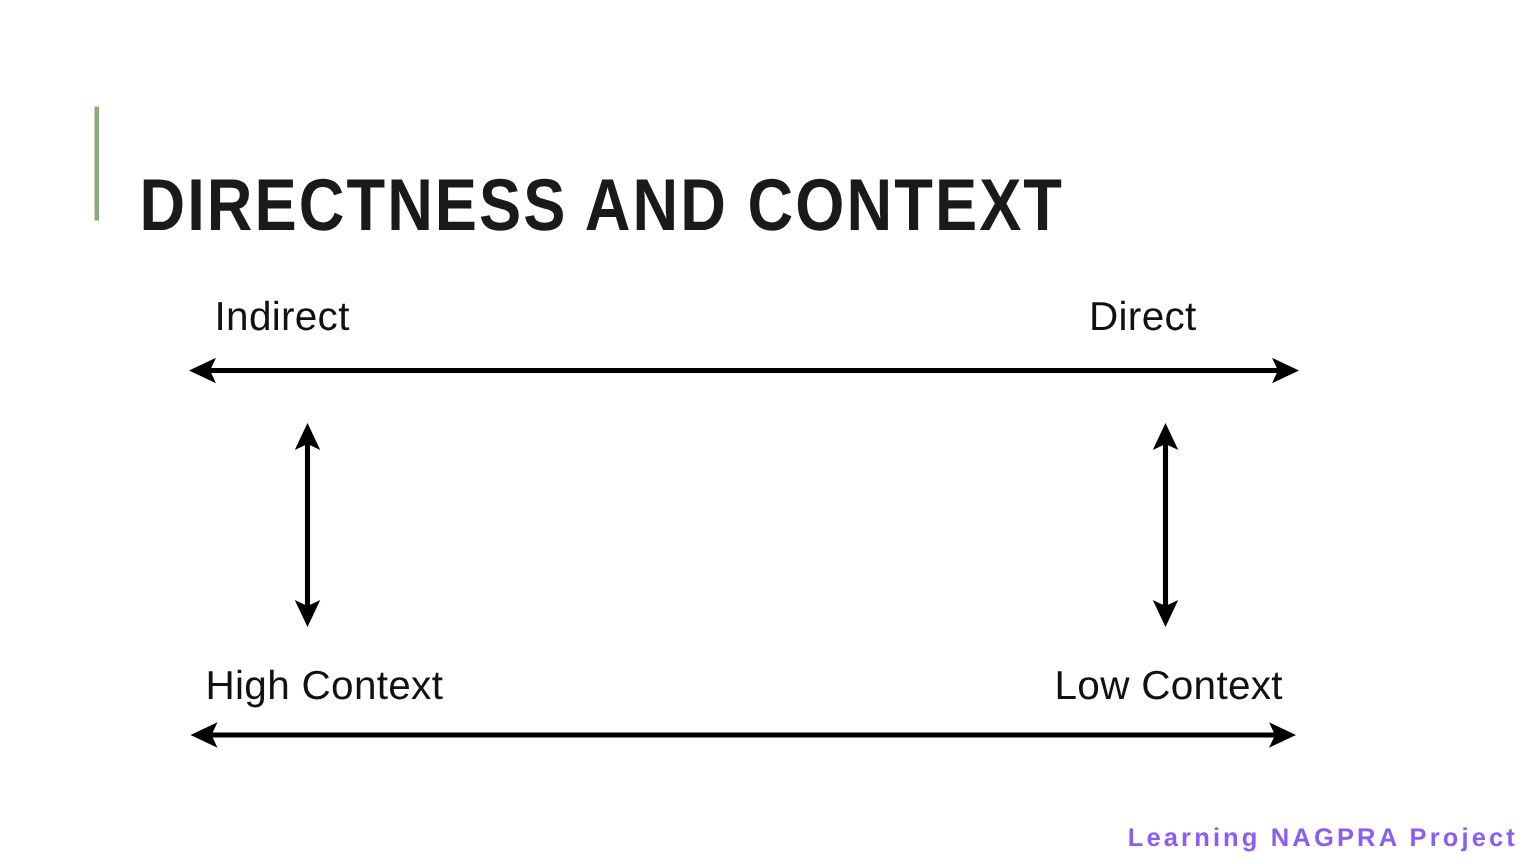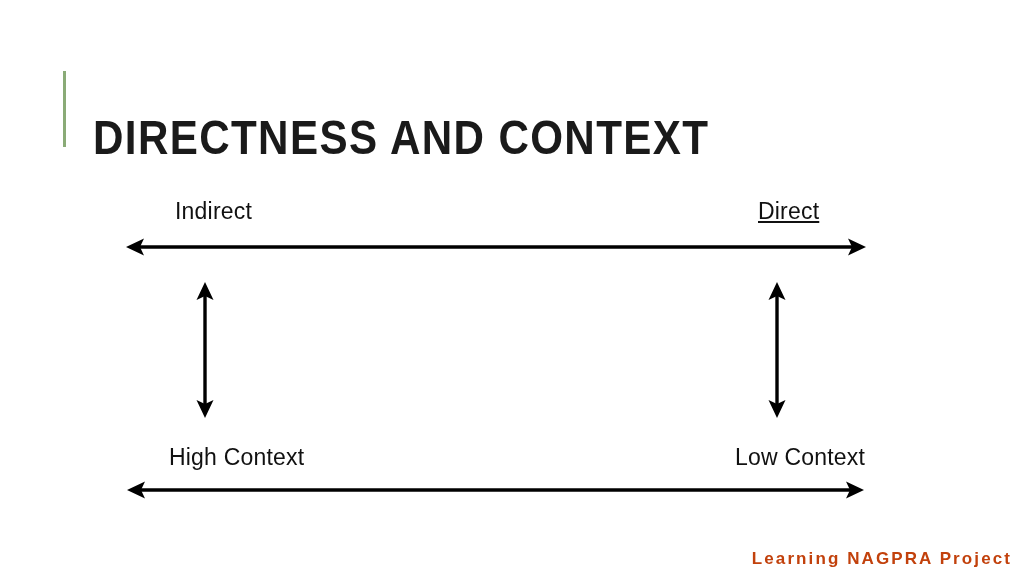--- a/index.html
+++ b/index.html
@@ -43,30 +43,29 @@
     color: #1a1a1a;
     white-space: nowrap;
     transform: scaleX(0.86);
     transform-origin: left center;
   }
 
   
   .axis-label {
     position: absolute;
     font-family: "Liberation Sans", sans-serif;
-    font-size: 23px;
+    font-size: 27px;
     font-weight: 400;
     line-height: 30px;
     color: #111111;
     white-space: nowrap;
     letter-spacing: 0.2px;
-    margin-left: 32px;
   }
   #label-indirect     { left: 143px; top: 196px; }
-  #label-direct       { left: 726px; top: 196px; text-decoration: underline; }
+  #label-direct       { left: 726px; top: 196px; }
   #label-high-context { left: 137px; top: 442px; }
   #label-low-context  { left: 703px; top: 442px; }
 
   
   .arrow-svg {
     position: absolute;
     overflow: visible;
   }
   #arrow-horizontal-top    { left: 118px; top: 231px; }
   #arrow-horizontal-bottom { left: 118px; top: 474px; }
@@ -85,21 +84,21 @@
 
   
   #footer-brand {
     position: absolute;
     right: 12px;
     top: 549px;
     font-family: "Liberation Sans", sans-serif;
     font-size: 17px;
     font-weight: bold;
     letter-spacing: 2.1px;
-    color: #c2410c;
+    color: #8b5cf6;
     white-space: nowrap;
   }
 </style>
 </head>
 <body>
 
 <div id="slide">
 
   <div id="title-accent-bar"></div>
   <h1 id="page-title">DIRECTNESS AND CONTEXT</h1>

